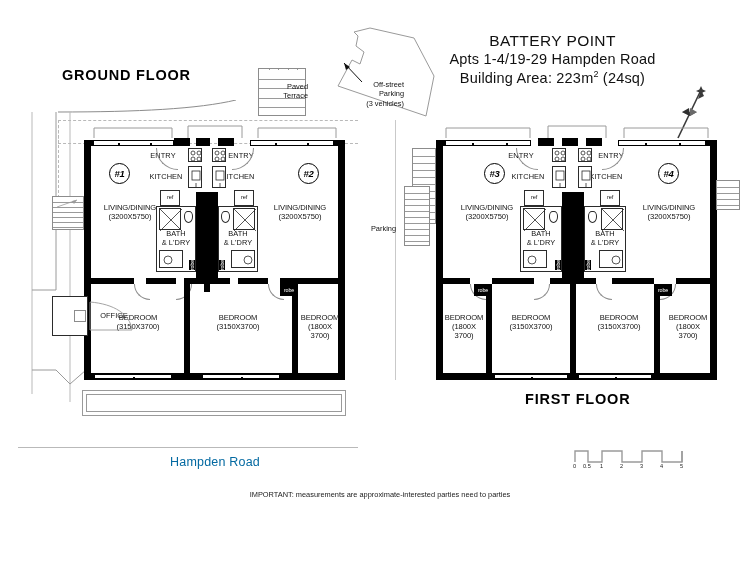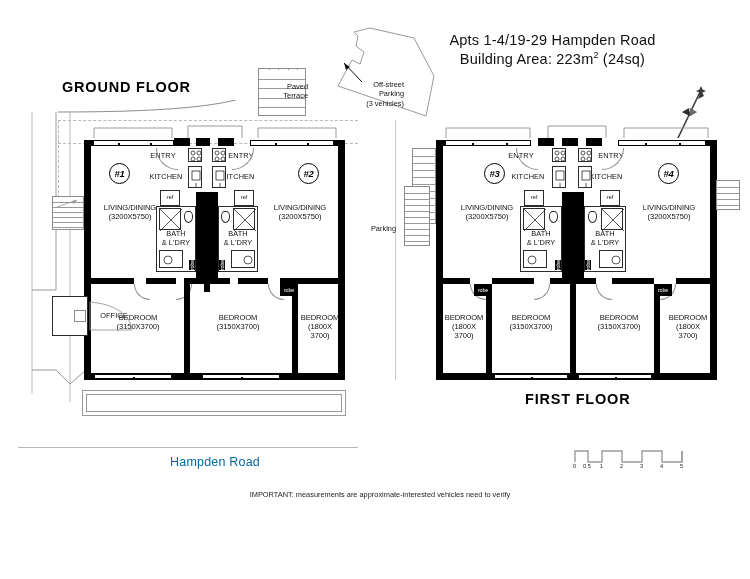--- a/index.html
+++ b/index.html
@@ -29,21 +29,21 @@
   #title-block .t2, #title-block .t3 {
     font-size: 14.5px; letter-spacing: .2px; color: #111;
   }
   sup.sq { font-size: 9px; vertical-align: super; }
 
   
   .floor-heading {
     font-weight: bold; font-size: 14.5px;
     letter-spacing: .8px; color: #000;
   }
-  #ground-floor-heading { left: 62px; top: 79px; }
+  #ground-floor-heading { left: 62px; top: 67px; }
   #first-floor-heading  { left: 525px; top: 391px; }
 
   
   .rlabel {
     font-size: 7.6px; color: #111; text-align: center;
     line-height: 1.18; letter-spacing: -.1px;
     white-space: nowrap;
   }
   .caps { font-size: 7.4px; letter-spacing: .1px; }
   .tiny { font-size: 5.6px; }
@@ -124,20 +124,21 @@
   .ann {
     font-size: 7.4px; color: #111; text-align: right; line-height: 1.25;
   }
 </style>
 </head>
 <body>
 
 <div id="page">
 
   <div class="abs" id="title-block">
+    <div class="t1">BATTERY POINT</div>
     <div class="t2">Apts 1-4/19-29 Hampden Road</div>
     <div class="t3"><span>Building Area: 223m</span><sup class="sq">2</sup><span> (24sq)</span></div>
   </div>
 
   <div class="abs" id="compass">
     <svg width="44" height="62" viewBox="0 0 44 62">
       <line x1="10" y1="56" x2="33" y2="8" stroke="#3a3a3a" stroke-width="1.6"></line>
       <polygon points="33,8 30,17 36,14" fill="#3a3a3a"></polygon>
       <polygon points="14,30 29,30 22,34" fill="#5a5a5a"></polygon>
       <polygon points="14,30 21,26 22,34" fill="#2f2f2f"></polygon>
@@ -615,15 +616,15 @@
     </svg>
     <div class="sb-num" style="left:1px;top:17px;">0</div>
     <div class="sb-num" style="left:11px;top:17px;">0.5</div>
     <div class="sb-num" style="left:28px;top:17px;">1</div>
     <div class="sb-num" style="left:48px;top:17px;">2</div>
     <div class="sb-num" style="left:68px;top:17px;">3</div>
     <div class="sb-num" style="left:88px;top:17px;">4</div>
     <div class="sb-num" style="left:108px;top:17px;">5</div>
   </div>
 
-  <div class="abs" id="disclaimer">IMPORTANT: measurements are approximate-interested vehicles need to verify</div>
+  <div class="abs" id="disclaimer">IMPORTANT: measurements are approximate-interested parties need to parties</div>
 
 </div>
 
 </body></html>

